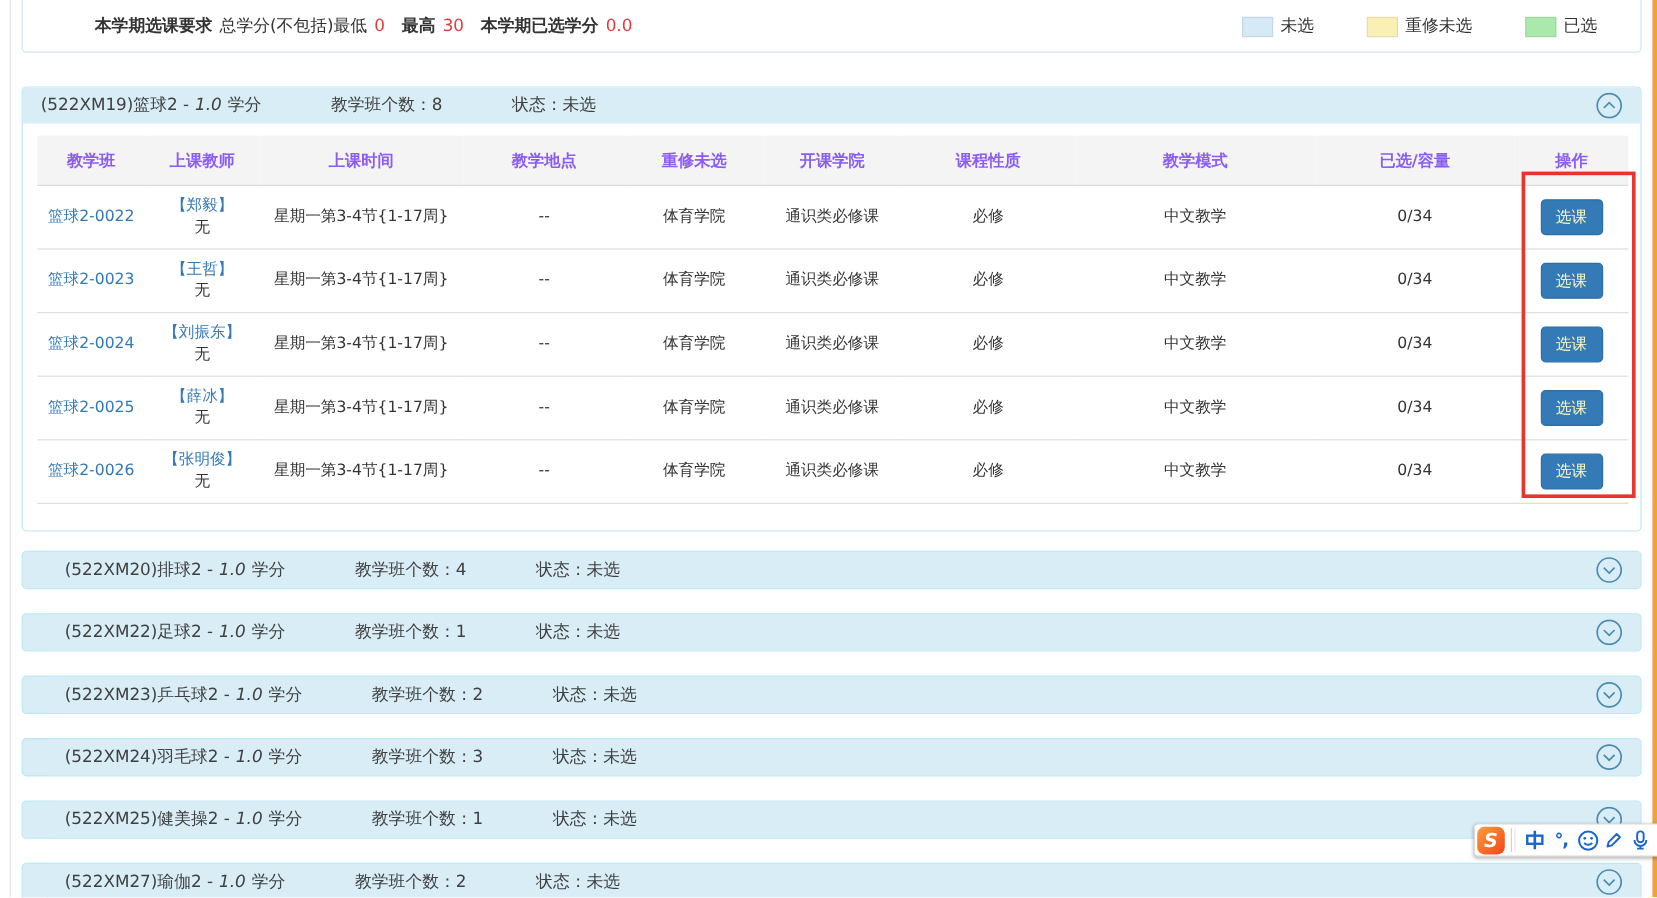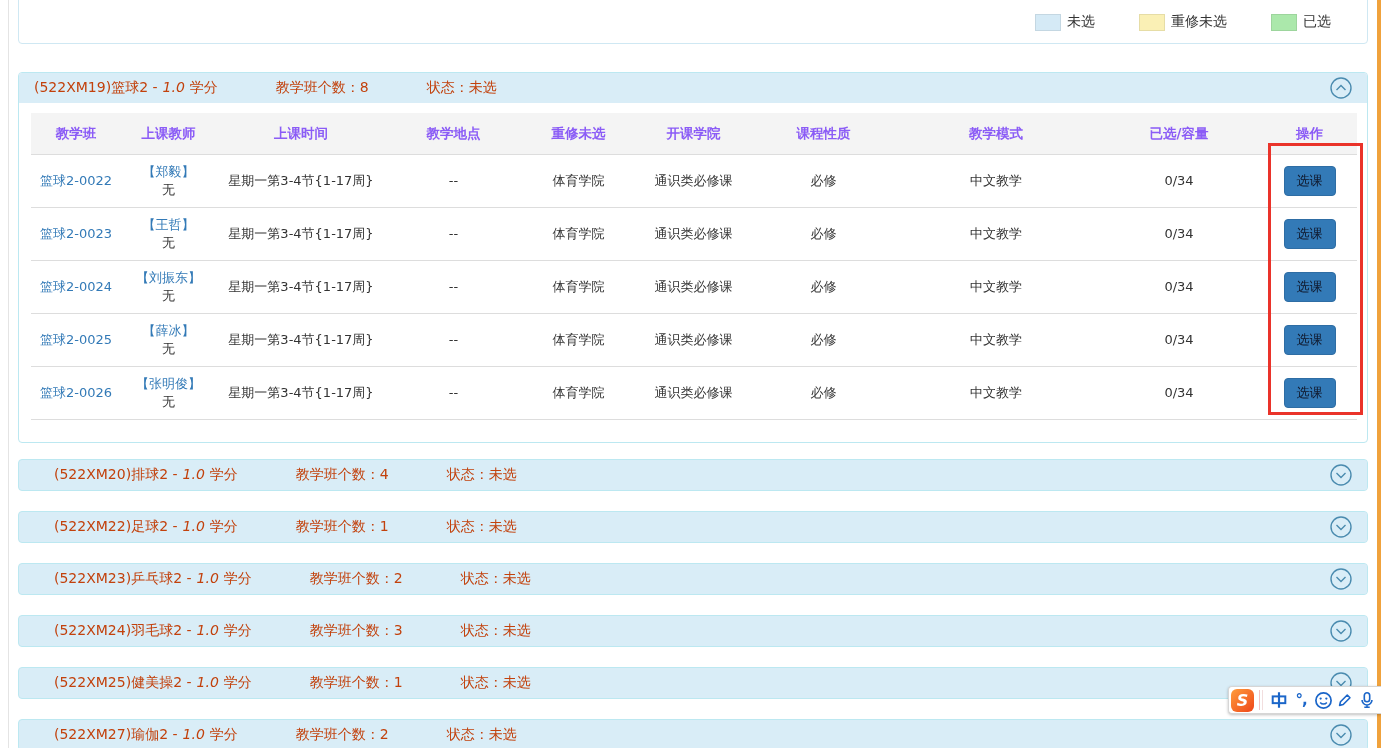--- a/index.html
+++ b/index.html
@@ -21,39 +21,39 @@
   .legend{display:flex;align-items:center;margin-left:auto;margin-right:22px;}
   .legend-item{display:flex;align-items:center;margin-left:28px;padding-left:16px;}
   .legend-swatch{width:24px;height:15px;border:1px solid rgba(0,0,0,0.08);margin-right:6px;}
 
   
   .content{position:absolute;left:18px;top:72px;width:1350px;}
   .course-panel{border:1px solid #bce8f1;border-radius:4px;background:#fff;box-sizing:border-box;}
   .course-panel.expanded{margin-bottom:16px;}
   .course-panel.collapsed{margin-bottom:20px;height:32px;background:#d9edf7;padding-left:20px;}
   .course-header{display:flex;align-items:center;height:30px;padding:0 15px;background:#d9edf7;
-                 color:#c2410c;cursor:pointer;border-radius:3px 3px 0 0;}
+                 color:#404040;cursor:pointer;border-radius:3px 3px 0 0;}
   .course-panel.collapsed .course-header{border-radius:3px;}
   .c-title{white-space:nowrap;}
   .credit{font-style:italic;margin:0 5px;}
   .c-count{margin-left:58px;white-space:nowrap;}
   .c-status{margin-left:58px;white-space:nowrap;}
   .chev{margin-left:auto;display:flex;align-items:center;}
 
   
   .course-body{padding:10px 12px 22px;}
   table.classes{border-collapse:collapse;width:1326px;table-layout:fixed;font-size:13px;}
   table.classes th{background:#f4f4f4;height:39px;font-weight:bold;color:#8b5cf6;font-size:13.5px;
                    border-bottom:1px solid #ddd;text-align:center;}
   table.classes td{height:50px;border-bottom:1px solid #ddd;text-align:center;vertical-align:middle;
                    line-height:1.35;}
   a.link{color:#337ab7;text-decoration:none;cursor:pointer;}
   .teacher-note{color:#333;}
   .btn-select{display:inline-block;background:#337ab7;border:1px solid #2e6da4;border-radius:4px;
-              color:#0f172a;font-size:13px;padding:5px 12px;cursor:pointer;
+              color:#fef9c3;font-size:13px;padding:5px 12px;cursor:pointer;
               font-family:"DejaVu Sans","Liberation Sans",sans-serif;}
 
   
   .red-rect{position:absolute;left:1268px;top:143px;width:95px;height:272px;
             border:3px solid #ea332a;box-sizing:border-box;pointer-events:none;z-index:50;}
   .orange-strip{position:absolute;right:0;top:0;width:4px;height:748px;background:#f0a23c;z-index:60;}
 
   
   .ime{position:absolute;left:1228px;top:686px;width:153px;height:28px;background:#fff;
        border:1px solid #d6d6d6;border-right:none;border-radius:4px 0 0 4px;
@@ -67,20 +67,29 @@
   .ime-icon{display:flex;align-items:center;justify-content:center;width:22px;height:24px;cursor:pointer;}
   .punct{color:#1b66c9;font-weight:bold;font-size:15px;letter-spacing:-1px;}
 </style>
 </head>
 <body>
 
 <div class="stage">
   <div class="left-frame-line"></div>
 
   <div class="topbar">
+    <div class="req-group">
+      <span class="seg bold">本学期选课要求</span>
+      <span class="seg">总学分(不包括)最低</span>
+      <span class="seg red">0</span>
+      <span class="seg bold" style="margin-left:8px;">最高</span>
+      <span class="seg red">30</span>
+      <span class="seg bold" style="margin-left:8px;">本学期已选学分</span>
+      <span class="seg red">0.0</span>
+    </div>
     <div class="legend">
       <div class="legend-item">
         <span class="legend-swatch" style="background-color: rgb(213, 234, 246);"></span>
         <span>未选</span>
       </div>
       <div class="legend-item">
         <span class="legend-swatch" style="background-color: rgb(250, 240, 181);"></span>
         <span>重修未选</span>
       </div>
       <div class="legend-item">

